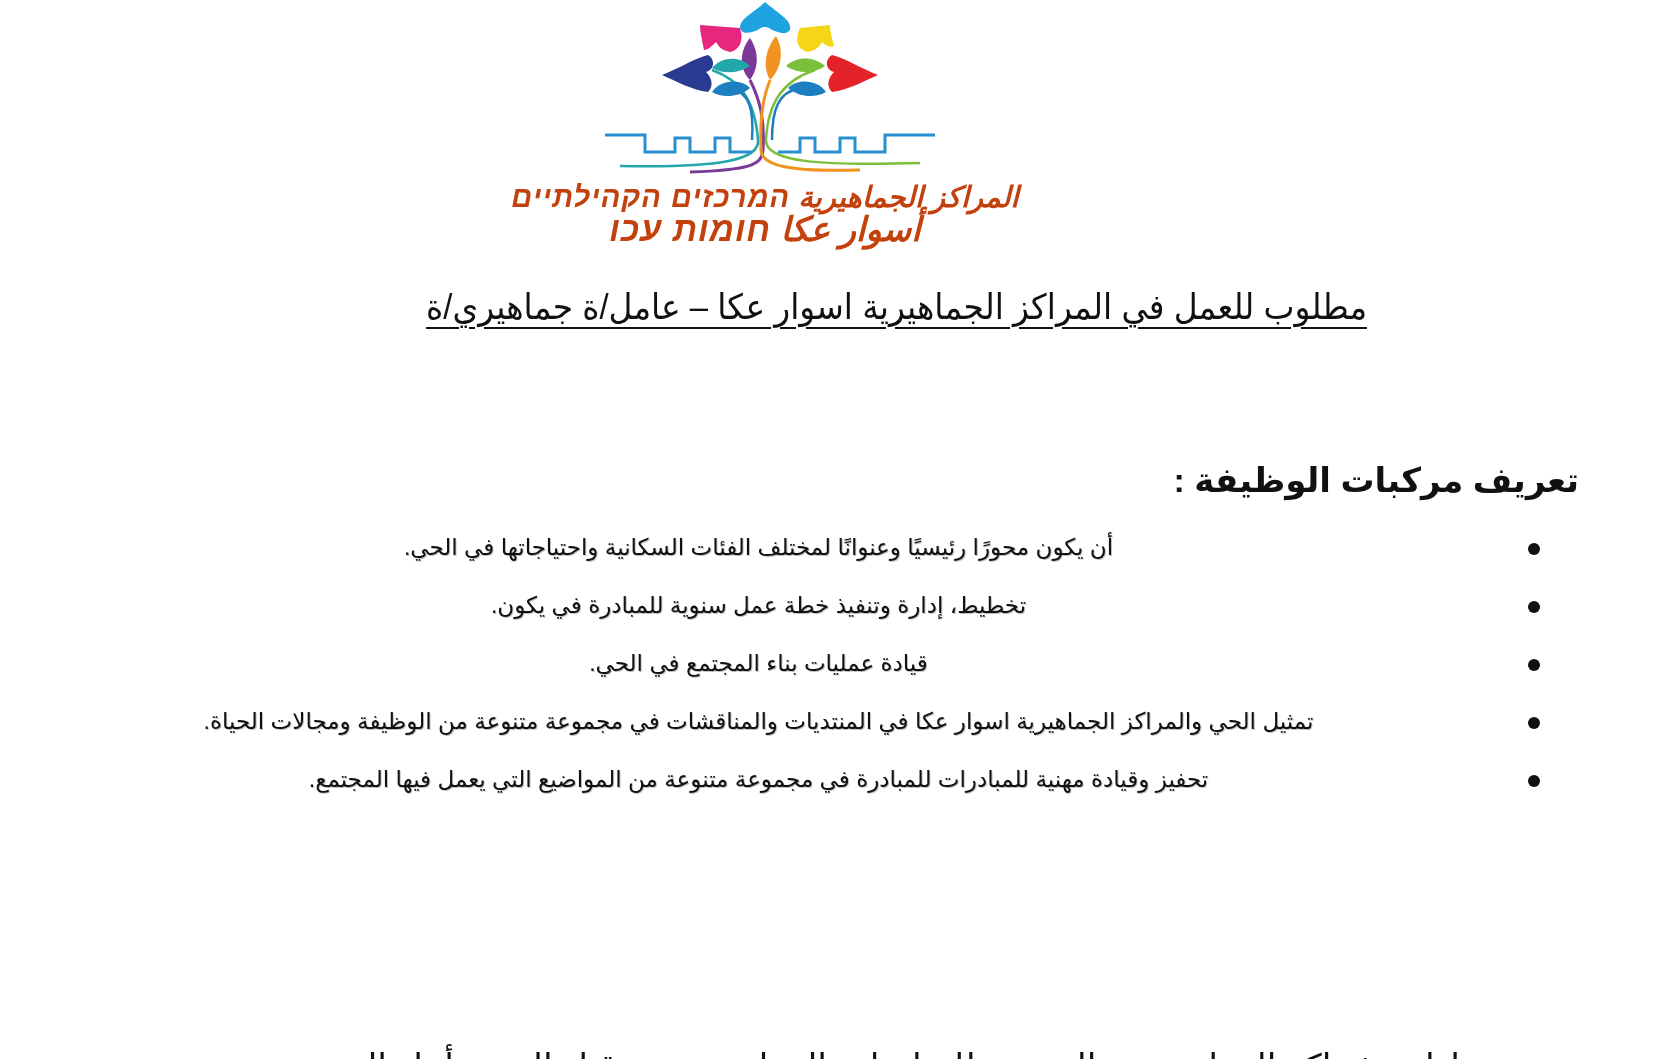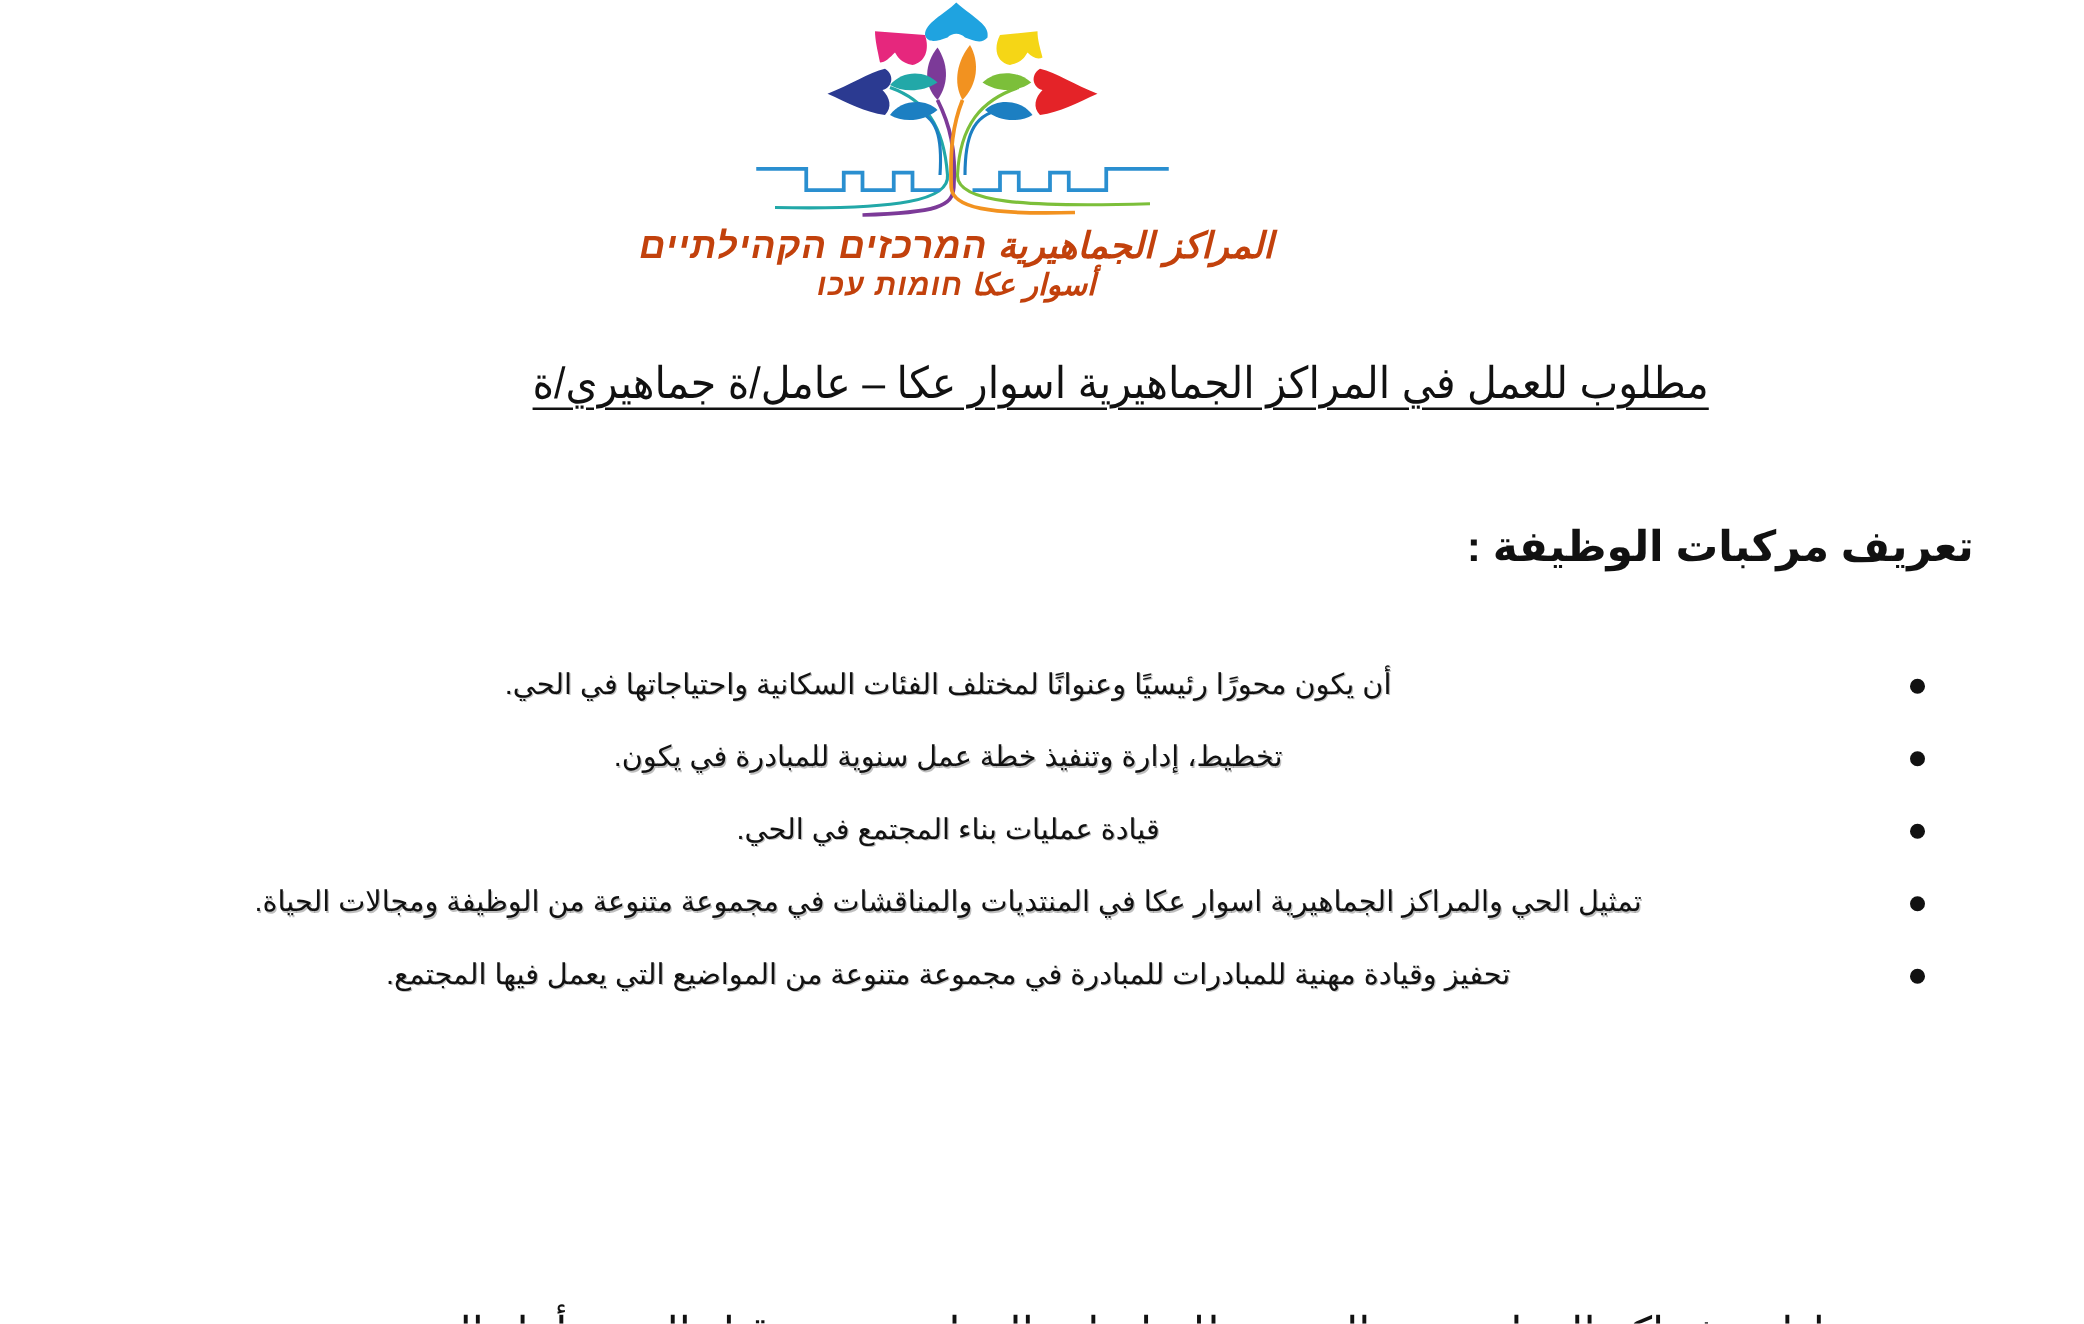--- a/index.html
+++ b/index.html
@@ -33,21 +33,21 @@
       font-style: italic;
       direction: rtl;
     }
     .logo-text .line1 {
       font-size: 29px;
       line-height: 34px;
       letter-spacing: 1px;
       white-space: nowrap;
     }
     .logo-text .line2 {
-      font-size: 24px;
+      font-size: 34px;
       line-height: 30px;
       letter-spacing: 1px;
       white-space: nowrap;
     }
     .doc-title {
       position: absolute;
       right: 300px;
       top: 285px;
       direction: rtl;
       font-size: 35px;
@@ -55,21 +55,21 @@
       text-decoration: underline;
       text-underline-offset: 8px;
       text-decoration-thickness: 2px;
       white-space: nowrap;
       transform: scaleX(0.94);
       transform-origin: right center;
     }
     .section-heading {
       position: absolute;
       right: 88px;
-      top: 414px;
+      top: 456px;
       direction: rtl;
       font-size: 34px;
       line-height: 48px;
       font-weight: bold;
       white-space: nowrap;
     }
     .bullets {
       position: absolute;
       right: 145px;
       top: 518px;

